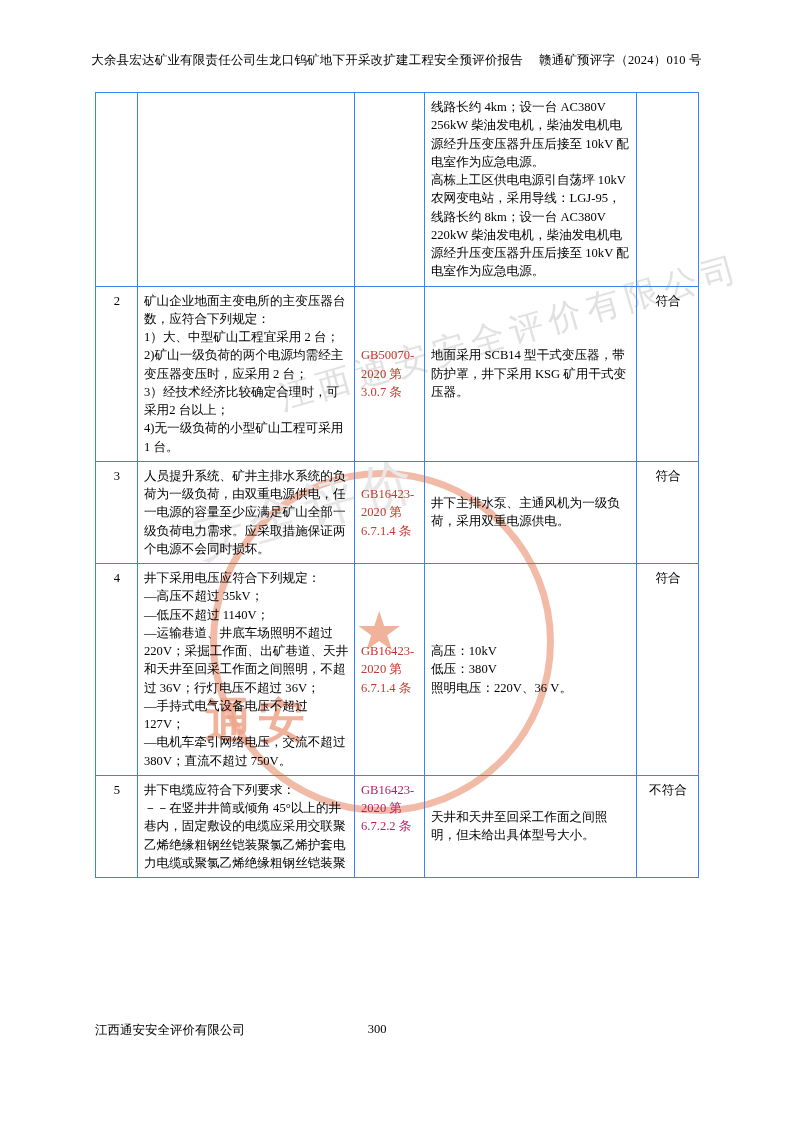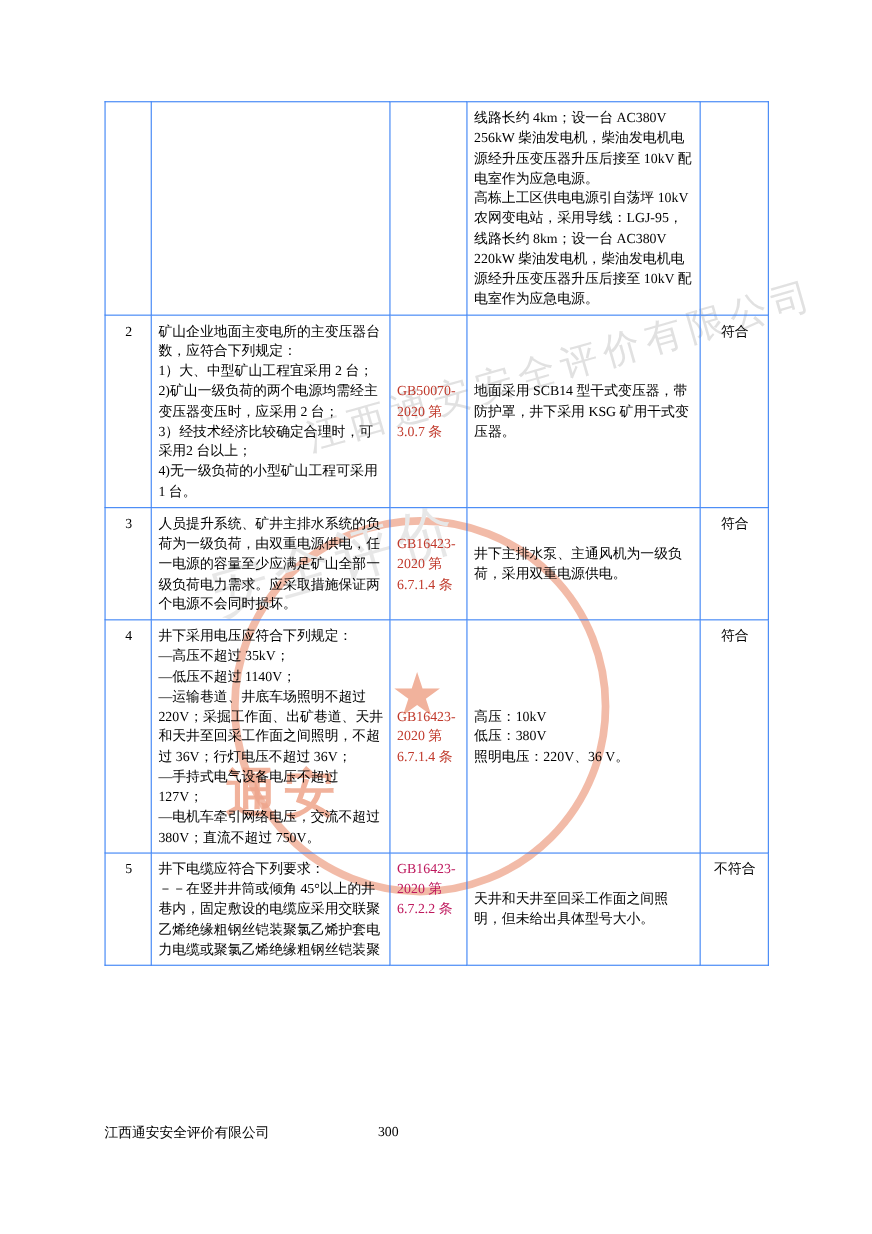--- a/index.html
+++ b/index.html
@@ -42,20 +42,21 @@
     position: absolute;
     left: 95px;
     top: 0;
   }
   .footer .pageno {
     position: absolute;
     left: 0;
     top: 0;
     width: 706px;
     text-align: center;
+    padding-left: 24px;
   }
 
   
   .watermark {
     position: absolute;
     left: 150px;
     top: 290px;
     width: 500px;
     height: 520px;
     pointer-events: none;
@@ -162,20 +163,23 @@
 <div class="page">
 
   <div class="watermark">
     <div class="wm-ring"></div>
     <div class="wm-text-top">江西通安安全评价有限公司</div>
     <div class="wm-text-mid">安全评价</div>
     <div class="wm-star">★</div>
     <div class="wm-big">通安</div>
   </div>
 
+  <div class="header">
+    <span>大余县宏达矿业有限责任公司生龙口钨矿地下开采改扩建工程安全预评价报告</span><span class="sep"></span><span>赣通矿预评字（2024）010 号</span>
+  </div>
 
   <table class="doc">
     <tbody>
         <tr>
       <td class="c-no"></td>
       <td class="c-req pre"></td>
       <td class="c-std pre"></td>
       <td class="c-desc pre">线路长约 4km；设一台 AC380V 256kW 柴油发电机，柴油发电机电源经升压变压器升压后接至 10kV 配电室作为应急电源。
 高栋上工区供电电源引自荡坪 10kV 农网变电站，采用导线：LGJ-95，线路长约 8km；设一台 AC380V 220kW 柴油发电机，柴油发电机电源经升压变压器升压后接至 10kV 配电室作为应急电源。</td>
       <td class="c-res"></td>

